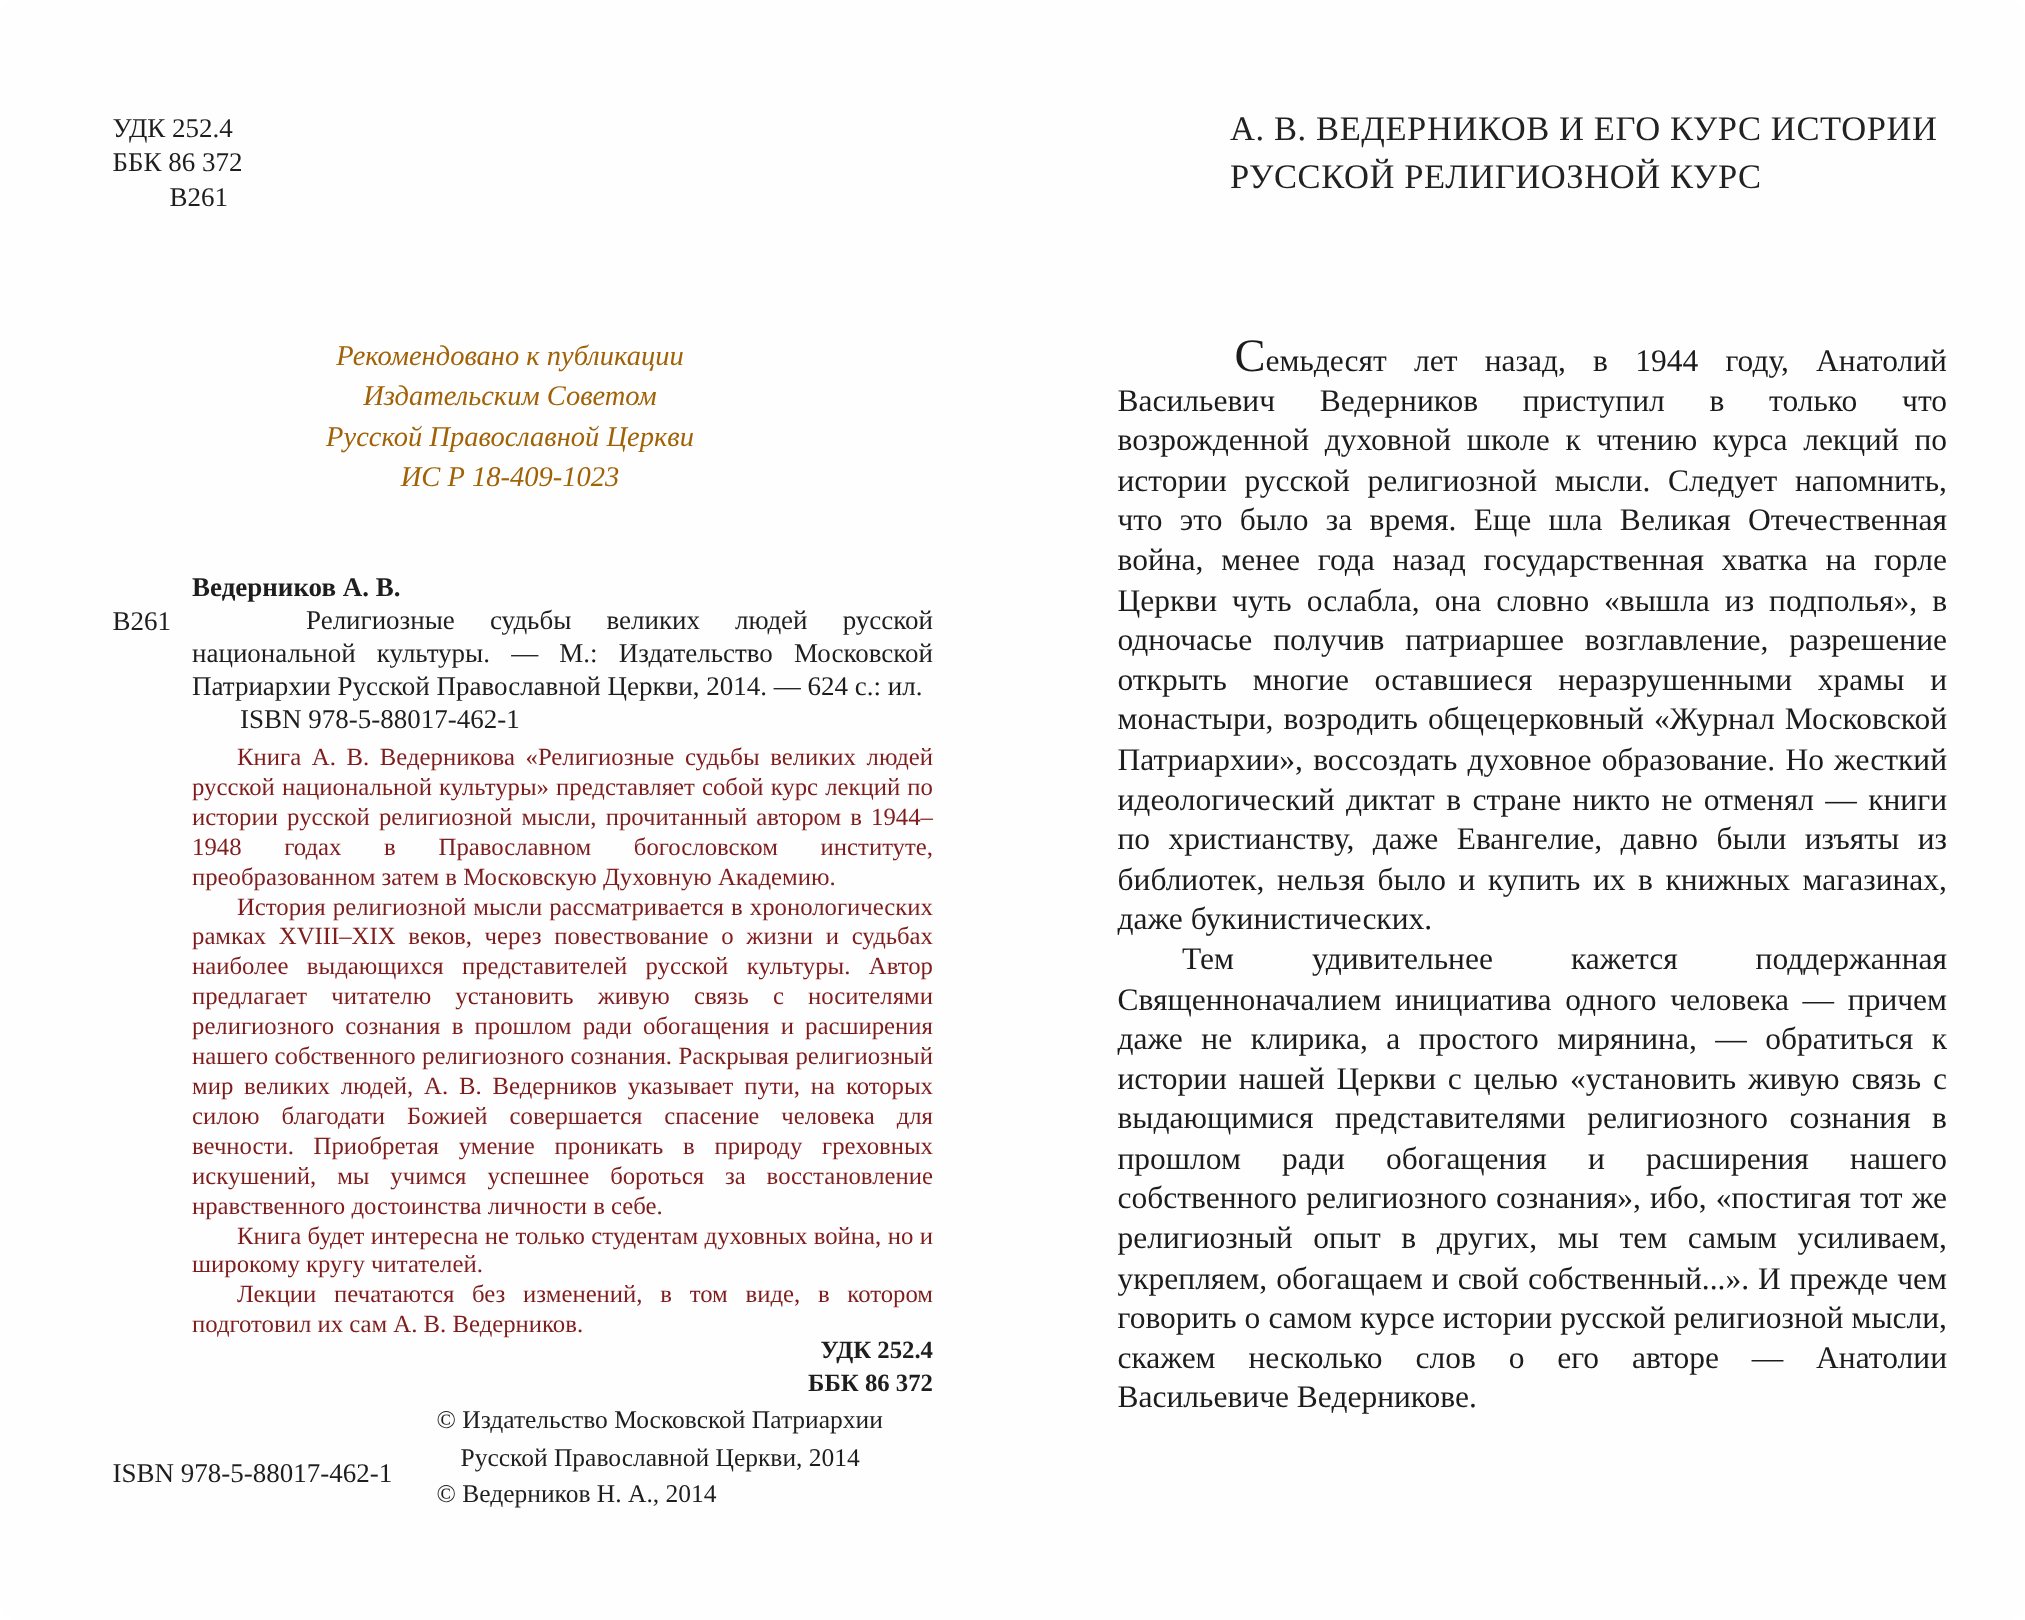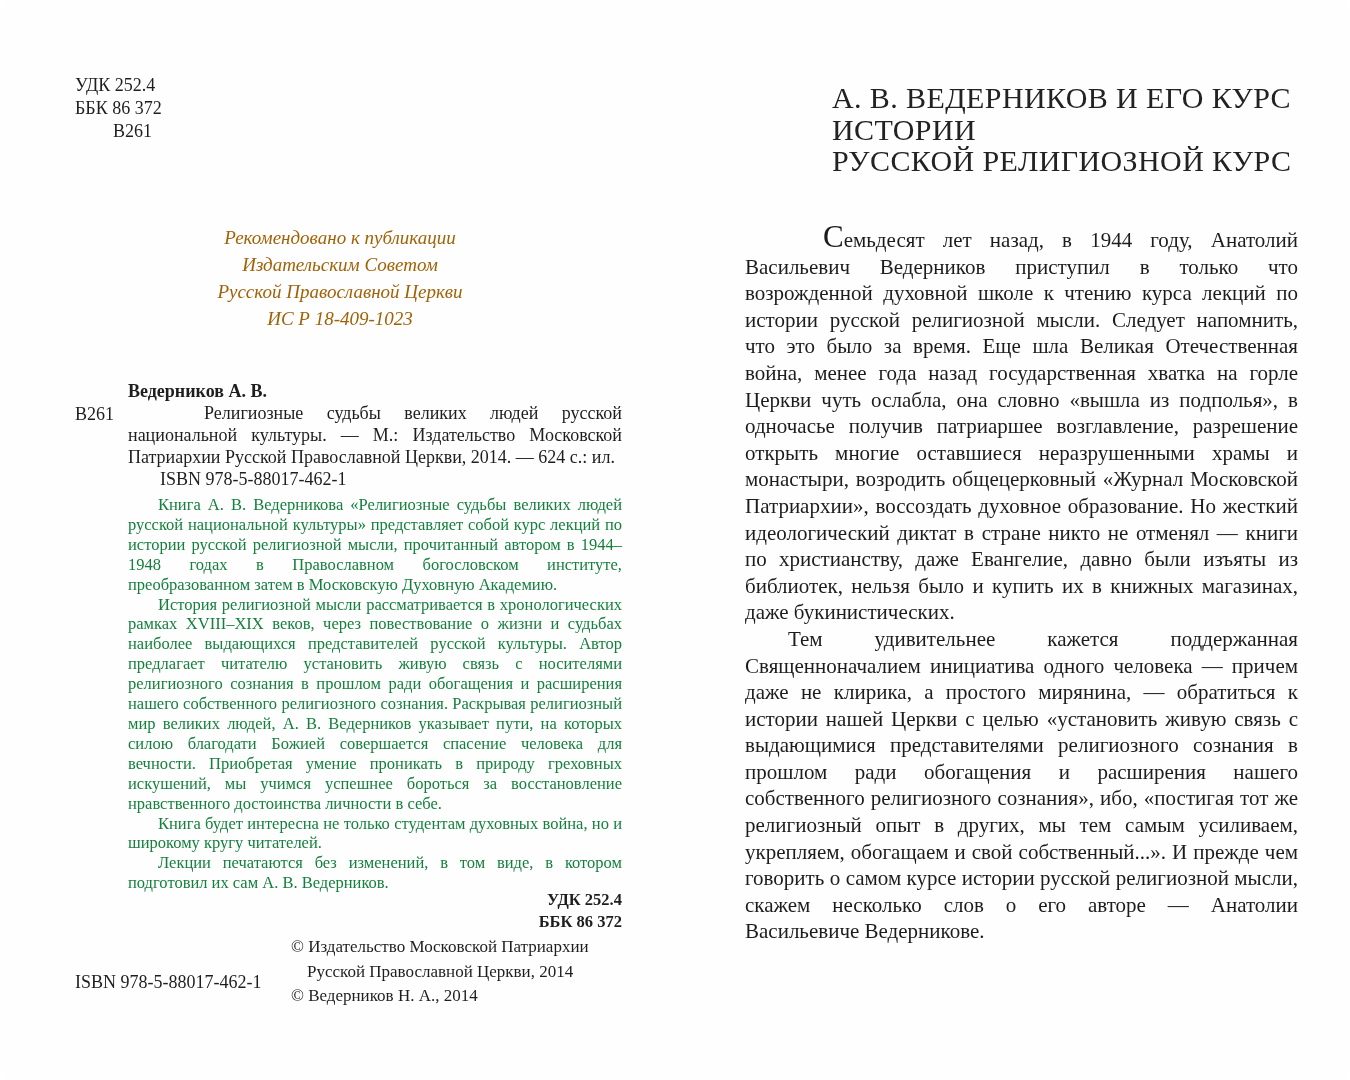--- a/index.html
+++ b/index.html
@@ -22,39 +22,39 @@
   }
 
   .catalog{position:absolute;left:128px;top:380px;width:494px;font-size:18px;line-height:22px;}
   .catalog .author{font-weight:bold;}
   .catalog .margin-code{position:absolute;left:-53px;top:23px;font-weight:normal;}
   .catalog .descr{margin:0;text-align:justify;text-indent:76px;}
   .catalog .isbn-line{margin-left:32px;}
 
   .annotation{
     position:absolute;left:128px;top:495px;width:494px;
-    font-size:16.5px;line-height:19.9px;text-align:justify;color:#15803d;
+    font-size:16.5px;line-height:19.9px;text-align:justify;color:#7f1d1d;
   }
   .annotation p{margin:0;text-indent:30px;}
 
   .udk-bottom{
     position:absolute;left:128px;top:889px;width:494px;
     text-align:right;font-weight:bold;font-size:16.5px;line-height:22px;
   }
 
   .isbn-bottom{position:absolute;left:75px;top:970px;font-size:18px;line-height:24px;}
 
   .copyright{position:absolute;left:291px;top:935px;font-size:17px;line-height:24.5px;}
   .copyright .cont{padding-left:16px;}
 
   
   .article-title{
     position:absolute;left:820px;top:70px;width:490px;
-    font-size:30px;line-height:31.5px;font-weight:normal;
-    letter-spacing:0.4px;color:#222;margin:12px;
+    font-size:23px;line-height:31.5px;font-weight:normal;
+    letter-spacing:0.4px;color:#222;margin:0;
   }
   .article-body{
     position:absolute;left:745px;top:227px;width:553px;
     font-size:21px;line-height:26.6px;text-align:justify;color:#1c1c1c;
   }
   .article-body p{margin:0;}
   .article-body p.p-first{text-indent:78px;}
   .article-body p.p-normal{text-indent:43px;}
   .initial{font-size:31px;line-height:0;}
 </style>

